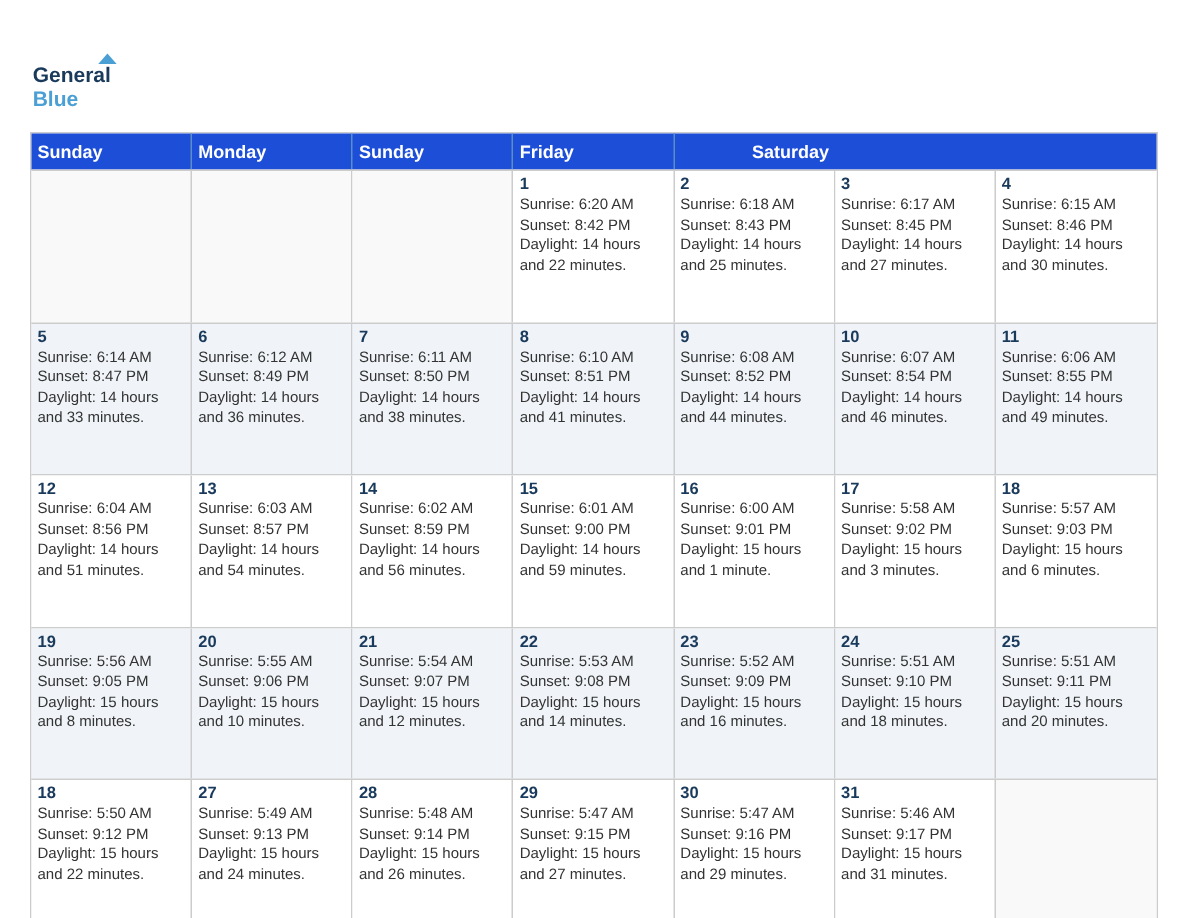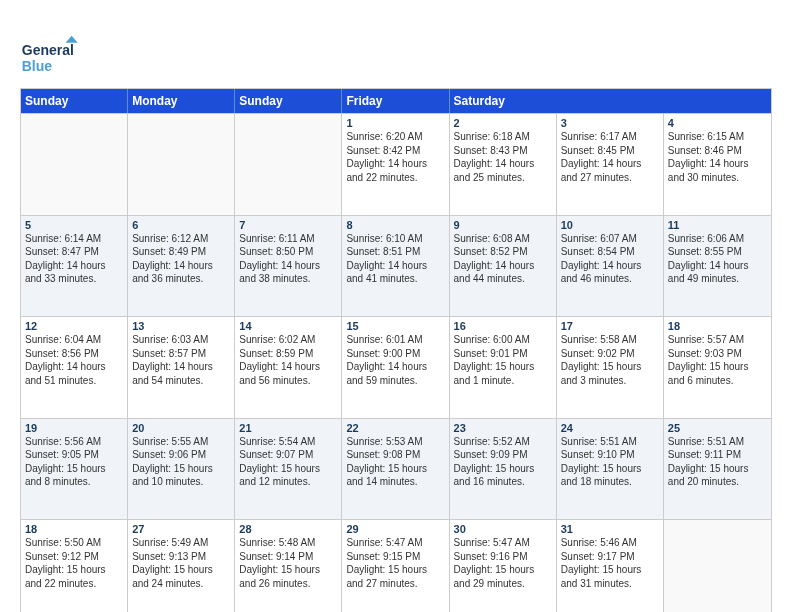--- a/index.html
+++ b/index.html
@@ -57,21 +57,21 @@
       background: #1d4ed8;
     }
     .cal-header-cell {
       color: #fff;
       font-size: 12px;
       font-weight: bold;
       padding: 5px 4px;
       text-align: left;
       border-right: 1px solid #5a8ec5;
     }
-    .cal-header-cell:last-child { border-right: none; }
+    .cal-header-cell:last-child { border-right: none; text-align: right; }
     .cal-body {
       flex: 1;
       display: grid;
       grid-template-rows: repeat(5, 1fr);
     }
     .cal-row {
       display: grid;
       grid-template-columns: repeat(7, 1fr);
       border-top: 1px solid #ccc;
     }

